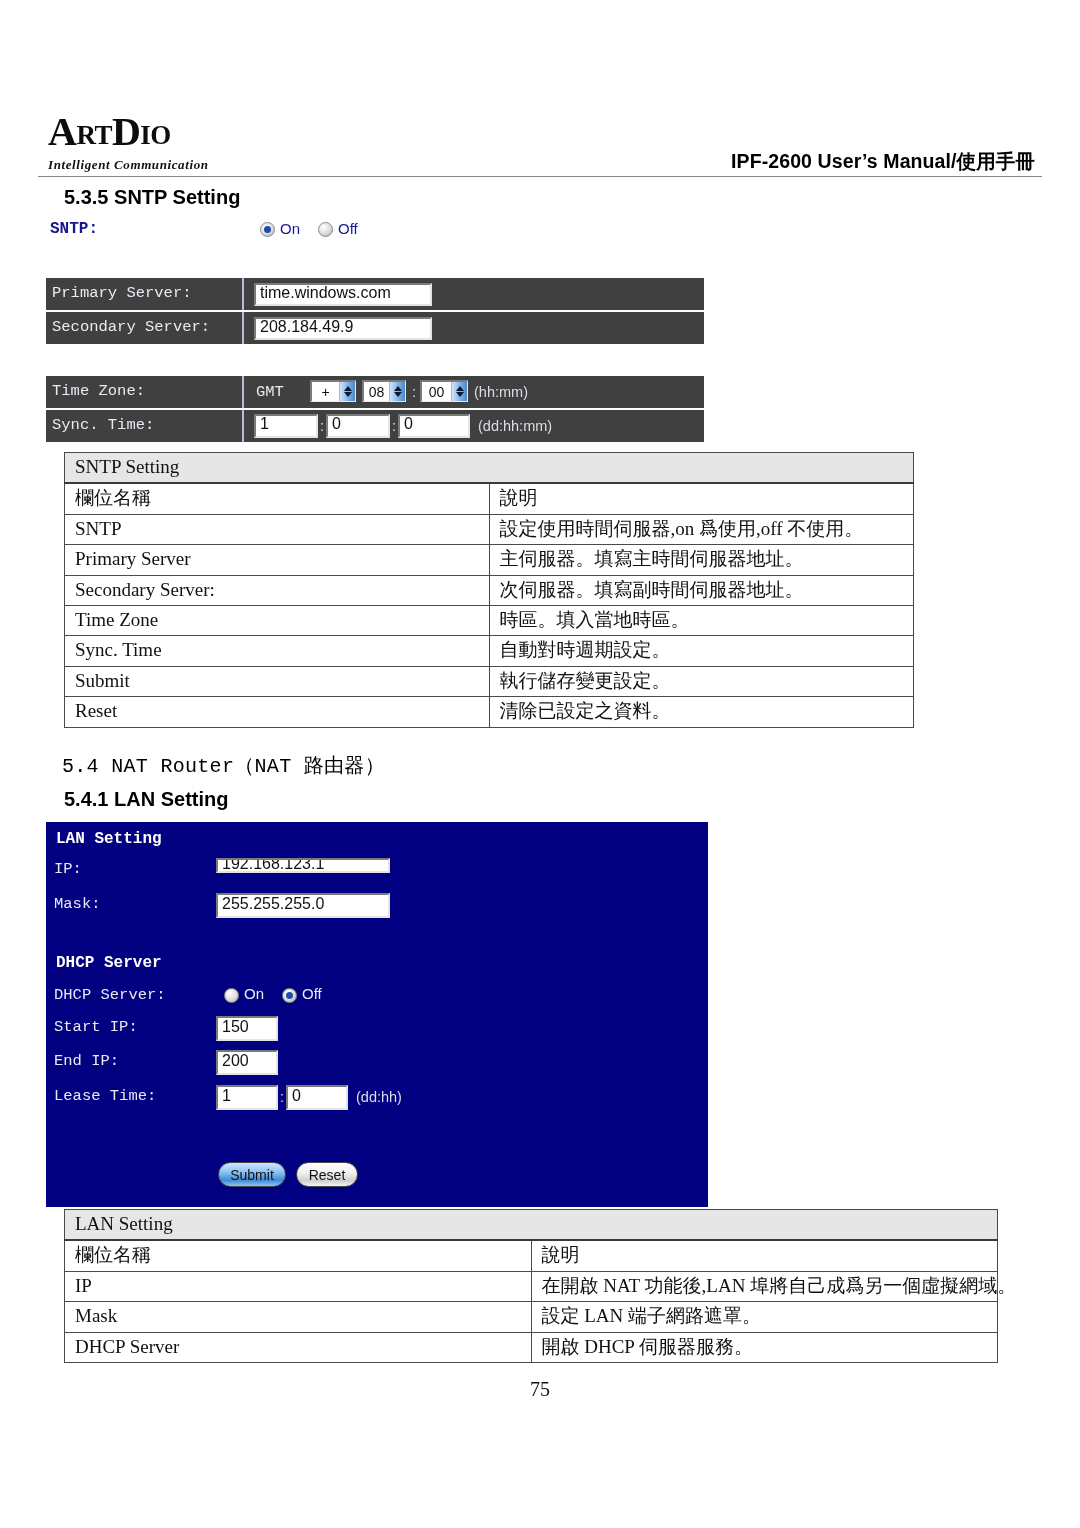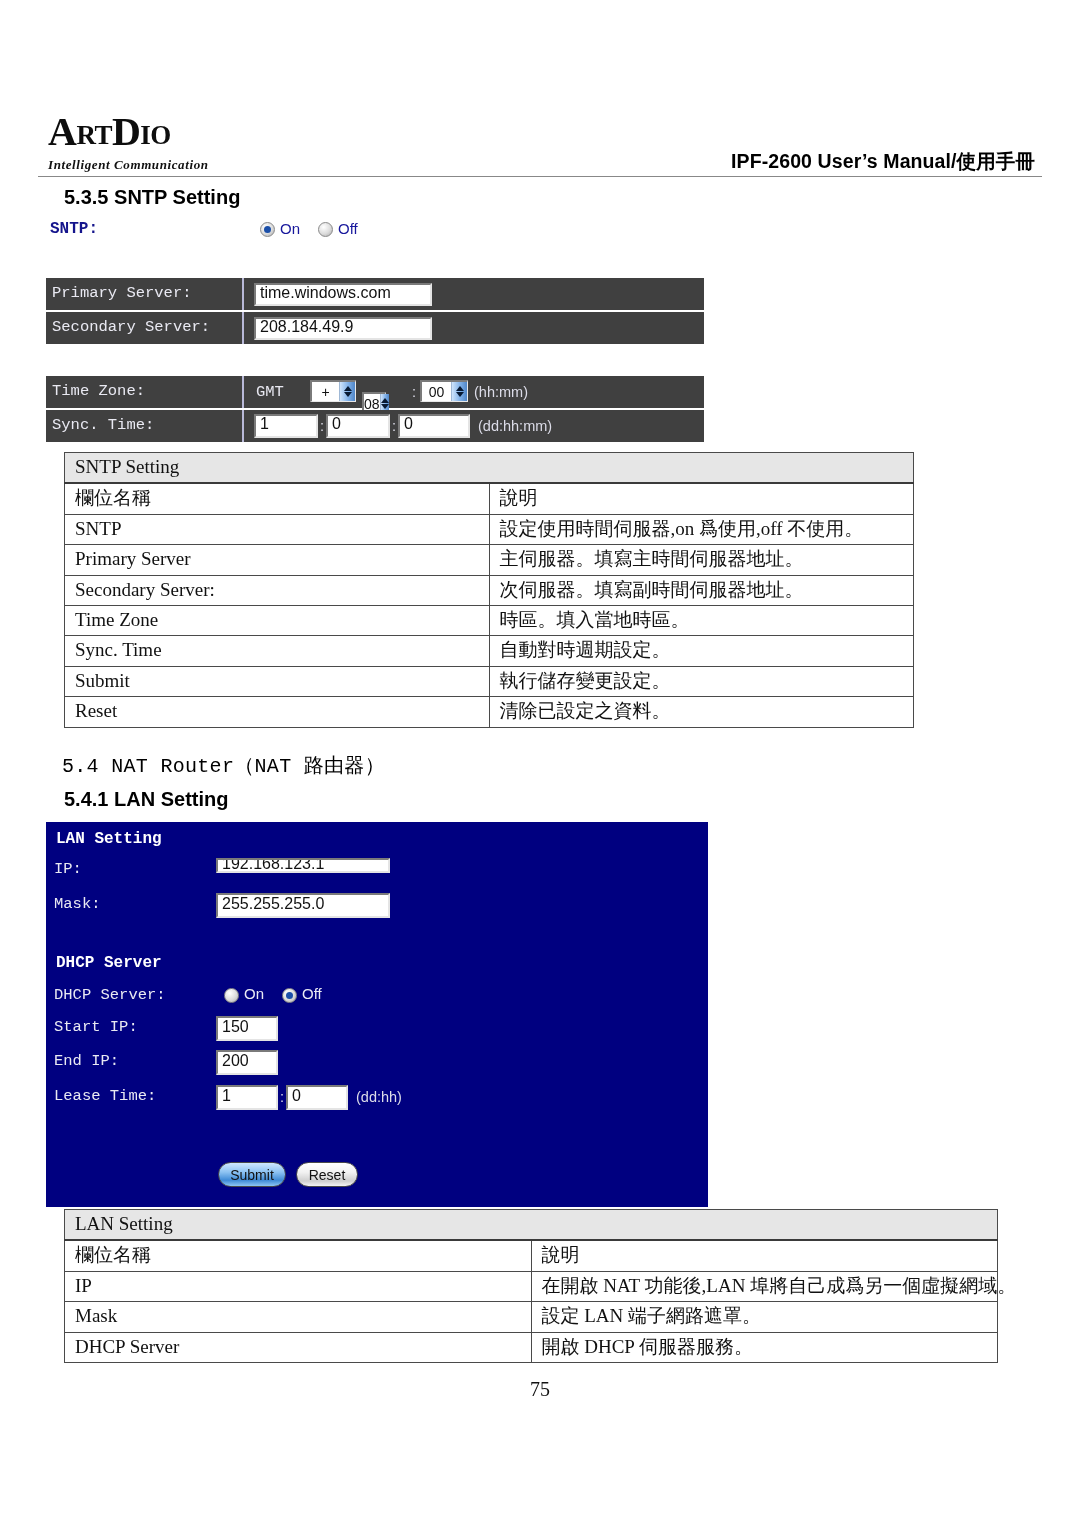--- a/index.html
+++ b/index.html
@@ -298,21 +298,21 @@
     <div style="position:absolute; left:0; top:0; width:196px; height:32px; border-right:2px solid #b9b9d8;"></div>
     <div class="navy-label" style="position:absolute; left:6px; top:6px;">Time Zone:</div>
     <div class="navy-label" style="position:absolute; left:210px; top:7px;">GMT</div>
     <div class="spinner" style="left:264px; top:4px; width:46px;">
       <div class="sv">+</div>
       <div class="sbtn">
           <i class="up"></i>
           <i class="dn"></i>
         </div>
     </div>
-    <div class="spinner" style="left:316px; top:16px; width:24px;">
+    <div class="spinner" style="left:316px; top:4px; width:44px;">
       <div class="sv">08</div>
       <div class="sbtn">
           <i class="up"></i>
           <i class="dn"></i>
         </div>
     </div>
     <div class="navy-note" style="position:absolute; left:366px; top:8px;">:</div>
     <div class="spinner" style="left:374px; top:4px; width:48px;">
       <div class="sv">00</div>
       <div class="sbtn">

